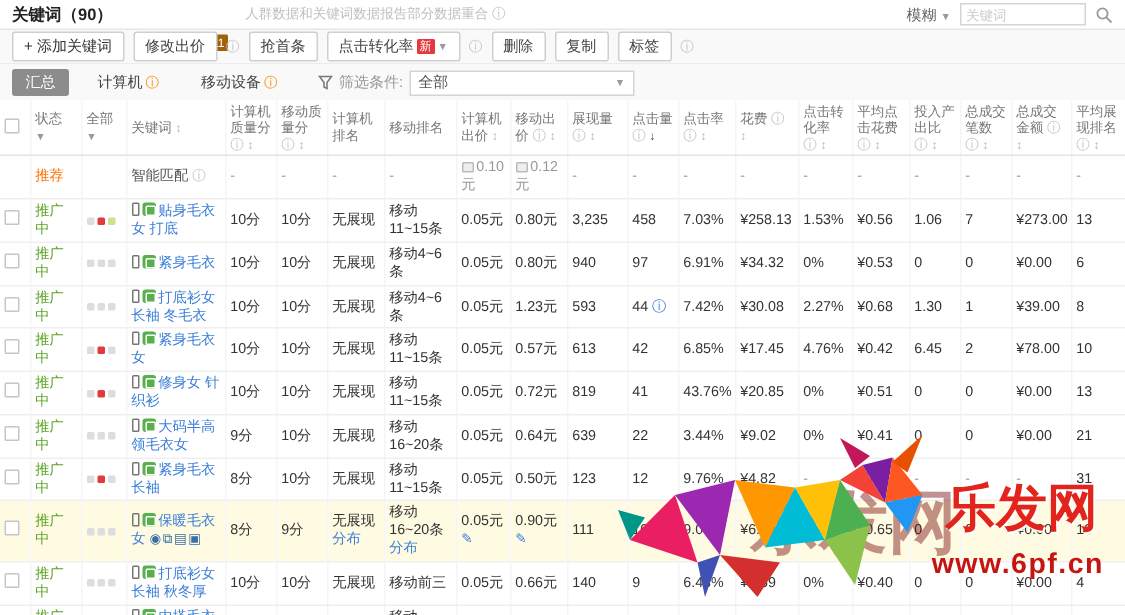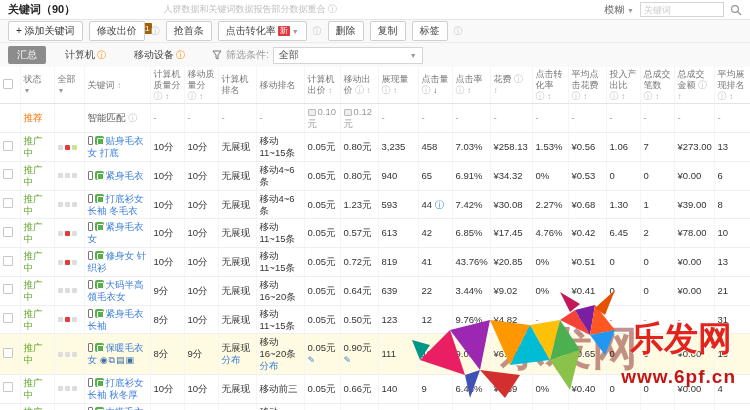--- a/index.html
+++ b/index.html
@@ -239,21 +239,21 @@
           </span>
         </td>
     <td><span class="kw-icons"><span class="ph-icon"></span><span class="gr-icon"></span></span><span class="kw">紧身毛衣</span></td>
     <td>10分</td>
     <td>10分</td>
     <td>无展现</td>
     <td>移动4~6条</td>
     <td>0.05元</td>
     <td>0.80元</td>
     <td>940</td>
-    <td>65</td>
+    <td>97</td>
     <td>6.91%</td>
     <td>¥34.32</td>
     <td>0%</td>
     <td>¥0.53</td>
     <td>0</td>
     <td>0</td>
     <td>¥0.00</td>
     <td>6</td>
   </tr>
       <tr class="">

